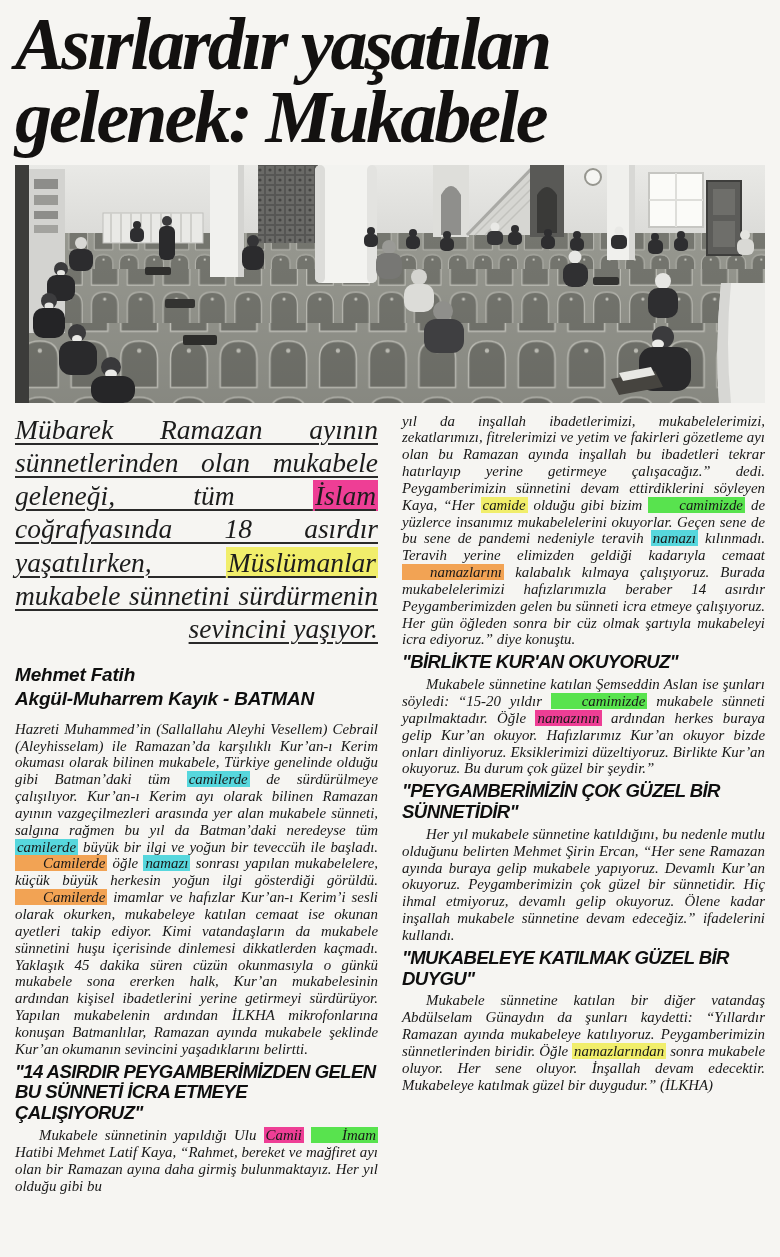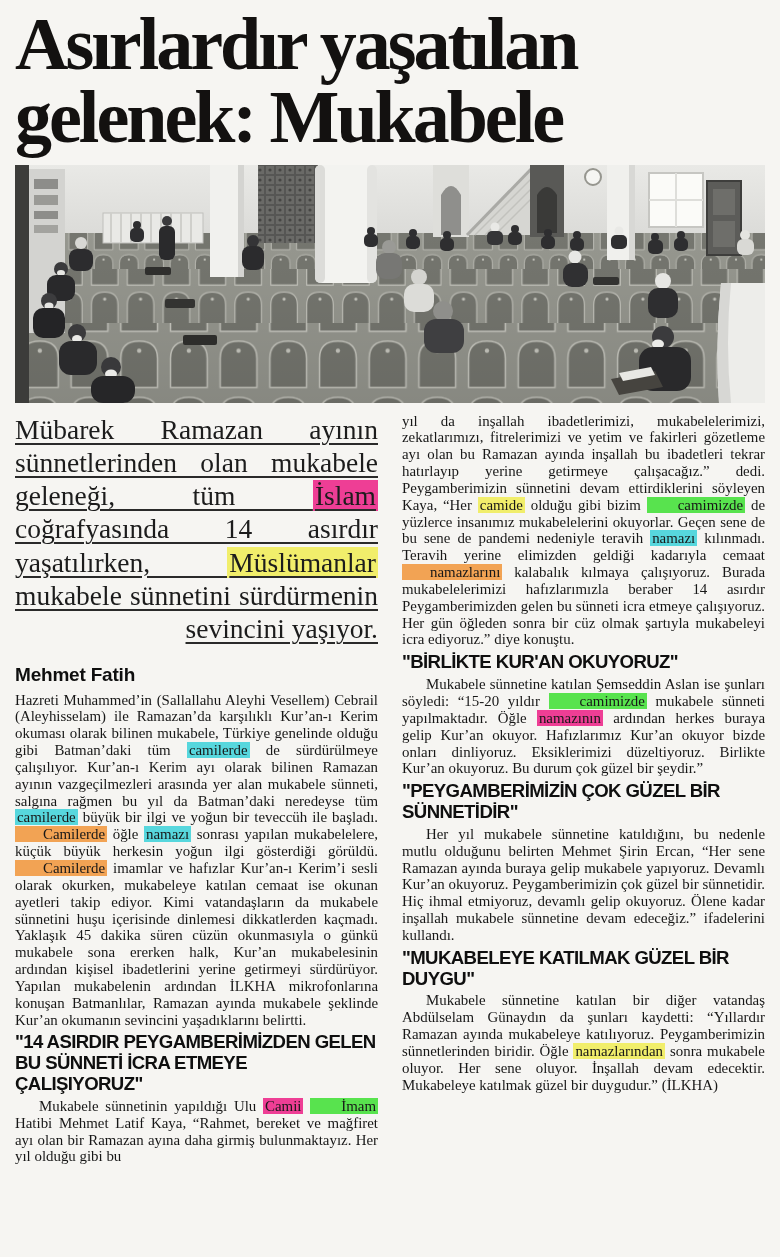--- a/index.html
+++ b/index.html
@@ -4,21 +4,21 @@
 <style>
   * { margin:0; padding:0; box-sizing:border-box; }
   html,body { width:780px; }
   body {
     width:780px; height:1257px;
     background:#f6f5f2;
     overflow:hidden;
     font-family:"Liberation Serif", serif;
     color:#191919;
   }
-  .page { width:780px; height:1257px; padding:0 15px; overflow:hidden; }
+  .page { width:780px; height:1257px; padding:0 15px; overflow:hidden;font-style:italic; }
 
   .headline {
     font-family:"Liberation Serif", serif;
     font-weight:700;
     font-size:74px;
     line-height:0.99;
     letter-spacing:-3px;
     color:#131110;
     padding-top:8px;
     margin-bottom:10px;
@@ -41,21 +41,21 @@
     text-underline-offset:4px;
     text-decoration-color:#2a2a2a;
   }
 
   .byline {
     font-family:"Liberation Sans", sans-serif;
     font-weight:700;
     font-size:19px;
     line-height:1.22;
     color:#0e0e0e;
-    margin:18px 0 5px 0;
+    margin:18px 0 11px 0;
     letter-spacing:-0.2px;
   }
 
   .paragraph {
     font-size:14.9px;
     line-height:1.13;
     text-align:justify;
     color:#171717;
   }
   .paragraph.indent { text-indent:24px; }
@@ -263,23 +263,24 @@
           <ellipse cx="643" cy="179" rx="6" ry="4.5" fill="#ebebe8"></ellipse>
         <rect x="624" y="182" width="52" height="44" rx="14" fill="#29292b"></rect>
         <polygon points="596,214 640,206 648,222 604,230" fill="#46443f"></polygon>
         <polygon points="604,208 636,202 640,210 608,216" fill="#e8e8e4"></polygon>
       </g>
     </svg>
   </div>
 
   <div class="cols">
     <div class="col">
-      <p class="lead"><span>Mübarek Ramazan ayının sünnetlerinden olan mukabele geleneği, tüm </span><span class="hl hl-pink">İslam</span><span> coğrafyasında 14 asırdır yaşatılırken, </span><span class="hl hl-yellow">Müslümanlar</span><span> mukabele sünnetini sürdürmenin sevincini yaşıyor.</span></p>
+      <p class="lead"><span>Mübarek Ramazan ayının sünnetlerinden olan mukabele geleneği, tüm </span><span class="hl hl-pink">İslam</span><span> coğrafyasında 18 asırdır yaşatılırken, </span><span class="hl hl-yellow">Müslümanlar</span><span> mukabele sünnetini sürdürmenin sevincini yaşıyor.</span></p>
       <div class="byline">
         <div>Mehmet Fatih</div>
+        <div>Akgül-Muharrem Kayık - BATMAN</div>
       </div>
       <div>
           <p class="paragraph"><span>Hazreti Muhammed’in (Sallallahu Aleyhi Vesellem) Cebrail (Aleyhisselam) ile Ramazan’da karşılıklı Kur’an-ı Kerim okuması olarak bilinen mukabele, Türkiye genelinde olduğu gibi Batman’daki tüm </span><span class="hl hl-cyan">camilerde</span><span> de sürdürülmeye çalışılıyor. Kur’an-ı Kerim ayı olarak bilinen Ramazan ayının vazgeçilmezleri arasında yer alan mukabele sünneti, salgına rağmen bu yıl da Batman’daki neredeyse tüm </span><span class="hl hl-cyan">camilerde</span><span> büyük bir ilgi ve yoğun bir teveccüh ile başladı. </span><span class="hl hl-orange">Camilerde</span><span> öğle </span><span class="hl hl-cyan">namazı</span><span> sonrası yapılan mukabelelere, küçük büyük herkesin yoğun ilgi gösterdiği görüldü. </span><span class="hl hl-orange">Camilerde</span><span> imamlar ve hafızlar Kur’an-ı Kerim’i sesli olarak okurken, mukabeleye katılan cemaat ise okunan ayetleri takip ediyor. Kimi vatandaşların da mukabele sünnetini huşu içerisinde dinlemesi dikkatlerden kaçmadı. Yaklaşık 45 dakika süren cüzün okunmasıyla o günkü mukabele sona ererken halk, Kur’an mukabelesinin ardından kişisel ibadetlerini yerine getirmeyi sürdürüyor. Yapılan mukabelenin ardından İLKHA mikrofonlarına konuşan Batmanlılar, Ramazan ayında mukabele şeklinde Kur’an okumanın sevincini yaşadıklarını belirtti.</span></p>
           <h3 class="subhead">"14 ASIRDIR PEYGAMBERİMİZDEN GELEN BU SÜNNETİ İCRA ETMEYE ÇALIŞIYORUZ"</h3>
           <p class="paragraph indent"><span>Mukabele sünnetinin yapıldığı Ulu </span><span class="hl hl-pink">Camii</span><span> </span><span class="hl hl-green">İmam</span><span> Hatibi Mehmet Latif Kaya, “Rahmet, bereket ve mağfiret ayı olan bir Ramazan ayına daha girmiş bulunmaktayız. Her yıl olduğu gibi bu</span></p>
         </div>
     </div>
     <div class="col">
       <div>
           <p class="paragraph"><span>yıl da inşallah ibadetlerimizi, mukabelelerimizi, zekatlarımızı, fitrelerimizi ve yetim ve fakirleri gözetleme ayı olan bu Ramazan ayında inşallah bu ibadetleri tekrar hatırlayıp yerine getirmeye çalışacağız.” dedi. Peygamberimizin sünnetini devam ettirdiklerini söyleyen Kaya, “Her </span><span class="hl hl-yellow">camide</span><span> olduğu gibi bizim </span><span class="hl hl-green">camimizde</span><span> de yüzlerce insanımız mukabelelerini okuyorlar. Geçen sene de bu sene de pandemi nedeniyle teravih </span><span class="hl hl-cyan">namazı</span><span> kılınmadı. Teravih yerine elimizden geldiği kadarıyla cemaat </span><span class="hl hl-orange">namazlarını</span><span> kalabalık kılmaya çalışıyoruz. Burada mukabelelerimizi hafızlarımızla beraber 14 asırdır Peygamberimizden gelen bu sünneti icra etmeye çalışıyoruz. Her gün öğleden sonra bir cüz olmak şartıyla mukabeleyi icra ediyoruz.” diye konuştu.</span></p>

